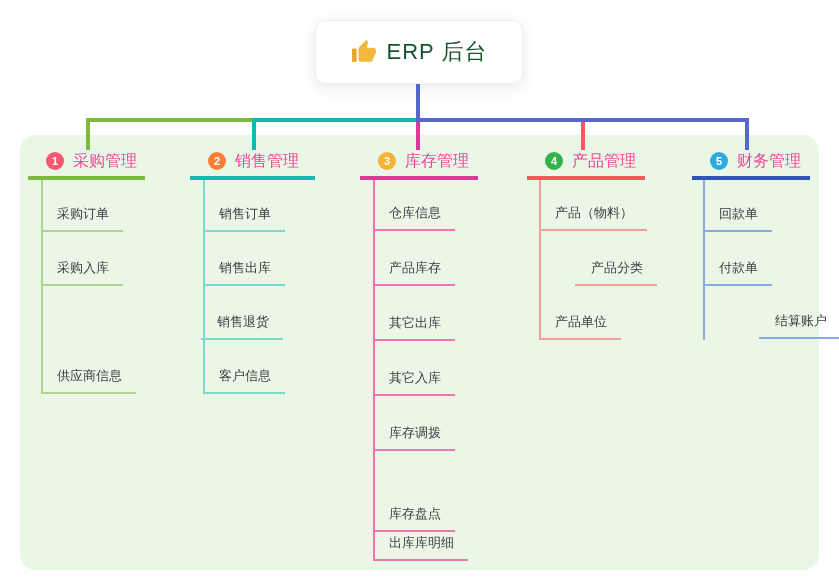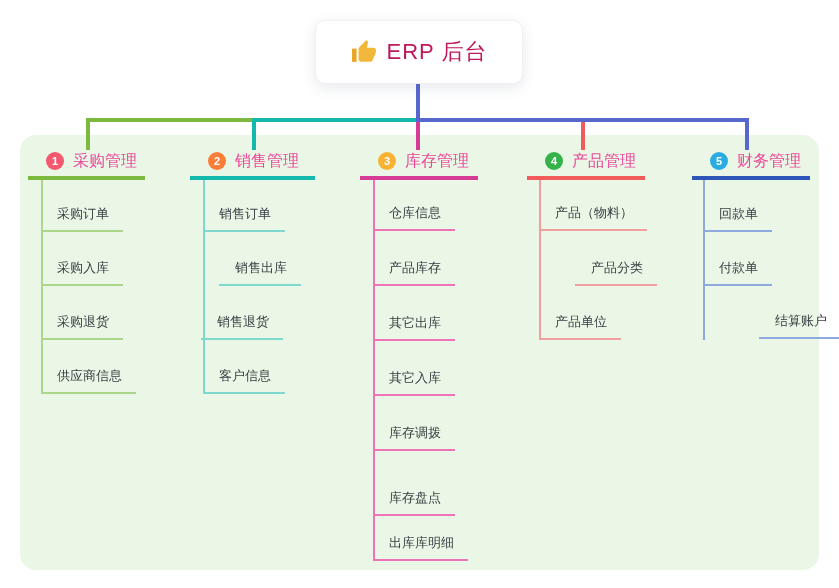--- a/index.html
+++ b/index.html
@@ -40,21 +40,21 @@
     box-shadow: 0 4px 14px rgba(60,70,110,0.12);
     display: flex;
     align-items: center;
     justify-content: center;
     gap: 10px;
     cursor: pointer;
   }
   .root-card .root-label {
     font-size: 22px;
     font-weight: 500;
-    color: #be185d;
+    color: #14532d;
     letter-spacing: 1px;
   }
   .thumb-icon { width: 26px; height: 26px; flex: 0 0 auto; }
 
   
   .bhead {
     position: absolute;
     top: 146px;
     height: 34px;
     display: flex;
@@ -128,36 +128,33 @@
     <span class="badge" style="background-color: rgb(244, 88, 110);">1</span>
     <span class="blabel">采购管理</span>
   </div>
   <div class="cline" style="left: 41px; top: 180px; height: 214px; background-color: rgb(171, 214, 139);"></div>
   <div class="child" style="left: 41px; top: 200px; border-bottom-color: rgb(171, 214, 139);">
       <span class="clabel">采购订单</span>
     </div>
   <div class="child" style="left: 41px; top: 254px; border-bottom-color: rgb(171, 214, 139);">
       <span class="clabel">采购入库</span>
     </div>
-  <div class="child" style="left: 41px; top: 308px; border-bottom-color: rgb(171, 214, 139);">
-      <span class="clabel">采购退货</span>
-    </div>
   <div class="child" style="left: 41px; top: 362px; border-bottom-color: rgb(171, 214, 139);">
       <span class="clabel">供应商信息</span>
     </div>
 
   <div class="bhead" style="left: 190px; width: 125px; border-bottom-color: rgb(20, 184, 172);">
     <span class="badge" style="background-color: rgb(250, 125, 56);">2</span>
     <span class="blabel">销售管理</span>
   </div>
   <div class="cline" style="left: 203px; top: 180px; height: 214px; background-color: rgb(127, 216, 205);"></div>
   <div class="child" style="left: 203px; top: 200px; border-bottom-color: rgb(127, 216, 205);">
       <span class="clabel">销售订单</span>
     </div>
-  <div class="child" style="left: 203px; top: 254px; border-bottom-color: rgb(127, 216, 205); margin-left: 16px;">
+  <div class="child" style="left: 203px; top: 254px; border-bottom-color: rgb(127, 216, 205);">
       <span class="clabel">销售出库</span>
     </div>
   <div class="child" style="left: 201px; top: 308px; border-bottom-color: rgb(127, 216, 205);">
       <span class="clabel">销售退货</span>
     </div>
   <div class="child" style="left: 203px; top: 362px; border-bottom-color: rgb(127, 216, 205);">
       <span class="clabel">客户信息</span>
     </div>
 
   <div class="bhead" style="left: 360px; width: 118px; border-bottom-color: rgb(214, 60, 150);">
@@ -173,21 +170,21 @@
     </div>
   <div class="child" style="left: 373px; top: 309px; border-bottom-color: rgb(238, 116, 182);">
       <span class="clabel">其它出库</span>
     </div>
   <div class="child" style="left: 373px; top: 364px; border-bottom-color: rgb(238, 116, 182);">
       <span class="clabel">其它入库</span>
     </div>
   <div class="child" style="left: 373px; top: 419px; border-bottom-color: rgb(238, 116, 182);">
       <span class="clabel">库存调拨</span>
     </div>
-  <div class="child" style="left: 373px; top: 484px; border-bottom-color: rgb(238, 116, 182);">
+  <div class="child" style="left: 373px; top: 500px; border-bottom-color: rgb(238, 116, 182);">
       <span class="clabel">库存盘点</span>
     </div>
   <div class="child" style="left: 373px; top: 529px; border-bottom-color: rgb(238, 116, 182);">
       <span class="clabel">出库库明细</span>
     </div>
 
   <div class="bhead" style="left: 527px; width: 118px; border-bottom-color: rgb(241, 91, 91);">
     <span class="badge" style="background-color: rgb(53, 179, 74);">4</span>
     <span class="blabel">产品管理</span>
   </div>

